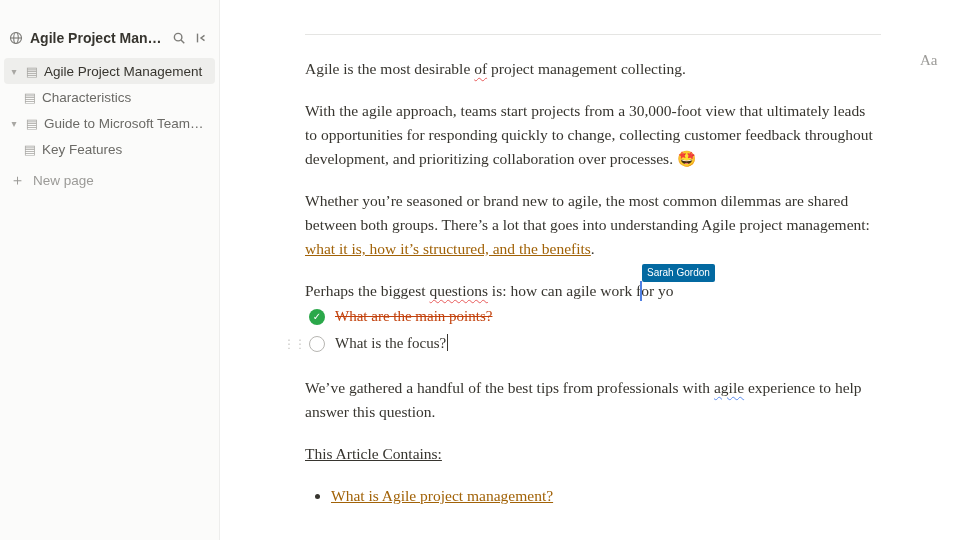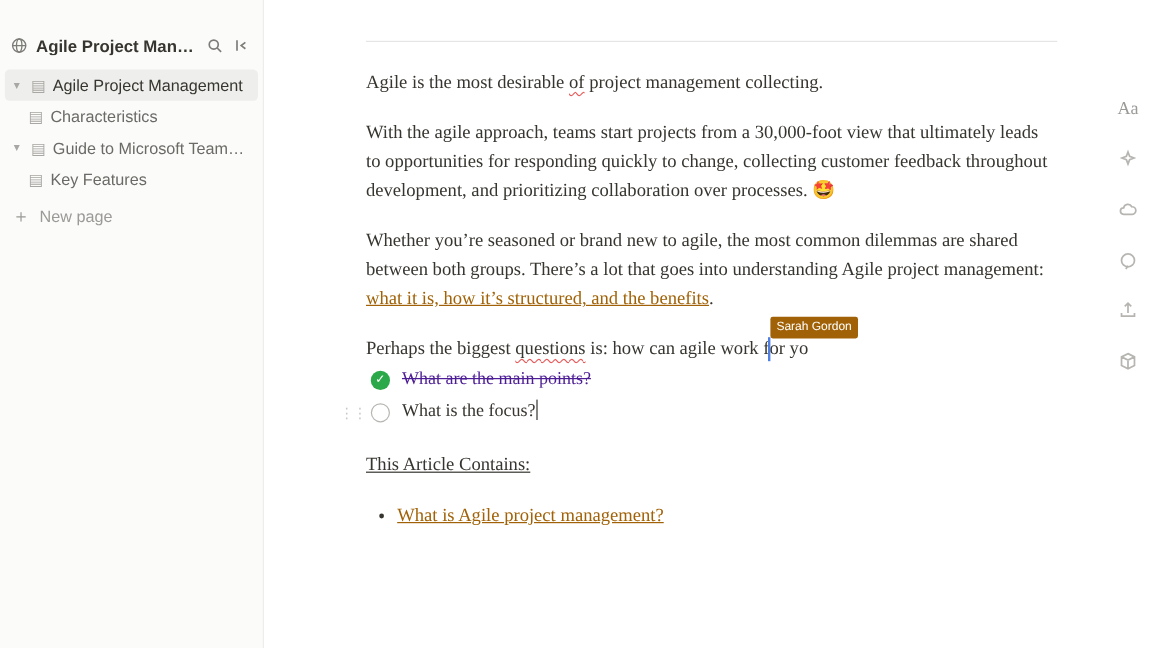--- a/index.html
+++ b/index.html
@@ -83,49 +83,48 @@
   .todo .handle {
     position:absolute; left:-26px; color:#c9c8c5; font-size:12px; letter-spacing:-1px;
   }
   .todo .check {
     width:16px; height:16px; border-radius:50%;
     display:flex; align-items:center; justify-content:center;
     flex:0 0 16px;
   }
   .todo .check.unchecked { border:1.5px solid #b7b6b2; }
   .todo .check.checked { background:#2ba84a; color:#fff; font-size:10px; }
-  .todo.done .txt { color:#4c1d95; text-decoration: line-through; }
+  .todo.done .txt { color:#c2410c; text-decoration: line-through; }
   .cursor-caret {
     display:inline-block; width:1px; height:17px; background:#37352f;
     vertical-align:-3px; margin-left:1px;
     animation: blink 1s step-start infinite;
   }
   @keyframes blink { 50% { opacity:0; } }
 
   .collab-label {
     position:absolute;
-    background:#a16207; color:#fff;
+    background:#0369a1; color:#fff;
     font-family: -apple-system, sans-serif;
     font-size:10px; padding:1px 5px; border-radius:2px;
     white-space:nowrap;
   }
   .collab-caret {
     position:absolute; width:2px; height:20px; background:#4f7fe3;
   }
 
   .section-head { margin-top:4px;text-decoration:underline; }
   ul.contents { margin: 2px 0 0 26px; }
   ul.contents li { margin: 3px 0; font-size:15.5px; }
   ul.contents li::marker { color:#37352f; }
 
   .rail {
     position:absolute; right:0; top:50px; width:40px;
-    display:flex; flex-direction:column; align-items:center; gap:22px;
+    display:flex; align-items:center; gap:22px;
     color:#b6b5b1;
-    margin-top:31px;
   }
   .rail .ritem { width:20px; height:20px; display:flex; align-items:center; justify-content:center; cursor:pointer;}
   .rail svg { width:18px; height:18px; stroke:#b6b5b1; fill:none; stroke-width:1.6; }
   .rail .txt { font-family: Georgia, serif; font-size:15px; color:#9b9a97;}
 </style>
 </head>
 <body>
 
 <div class="sidebar">
   <div class="sidebar-header">
@@ -209,20 +208,23 @@
         <span class="check checked">✓</span>
         <span class="txt">What are the main points?</span>
       </div>
       <div class="todo">
         <span class="handle">⋮⋮</span>
         <span class="check unchecked"></span>
         <span class="txt"><span>What is the focus?</span><span class="cursor-caret"></span></span>
       </div>
     </div>
 
+    <p>
+      <span>We’ve gathered a handful of the best tips from professionals with </span><span class="spellwave-b">agile</span><span> experience to help answer this question.</span>
+    </p>
 
     <p class="section-head">This Article Contains:</p>
     <ul class="contents">
       <li><a href="#">What is Agile project management? </a></li>
 
     </ul>
   </div>
 
   <div class="rail">
     <div class="ritem txt">Aa</div>

